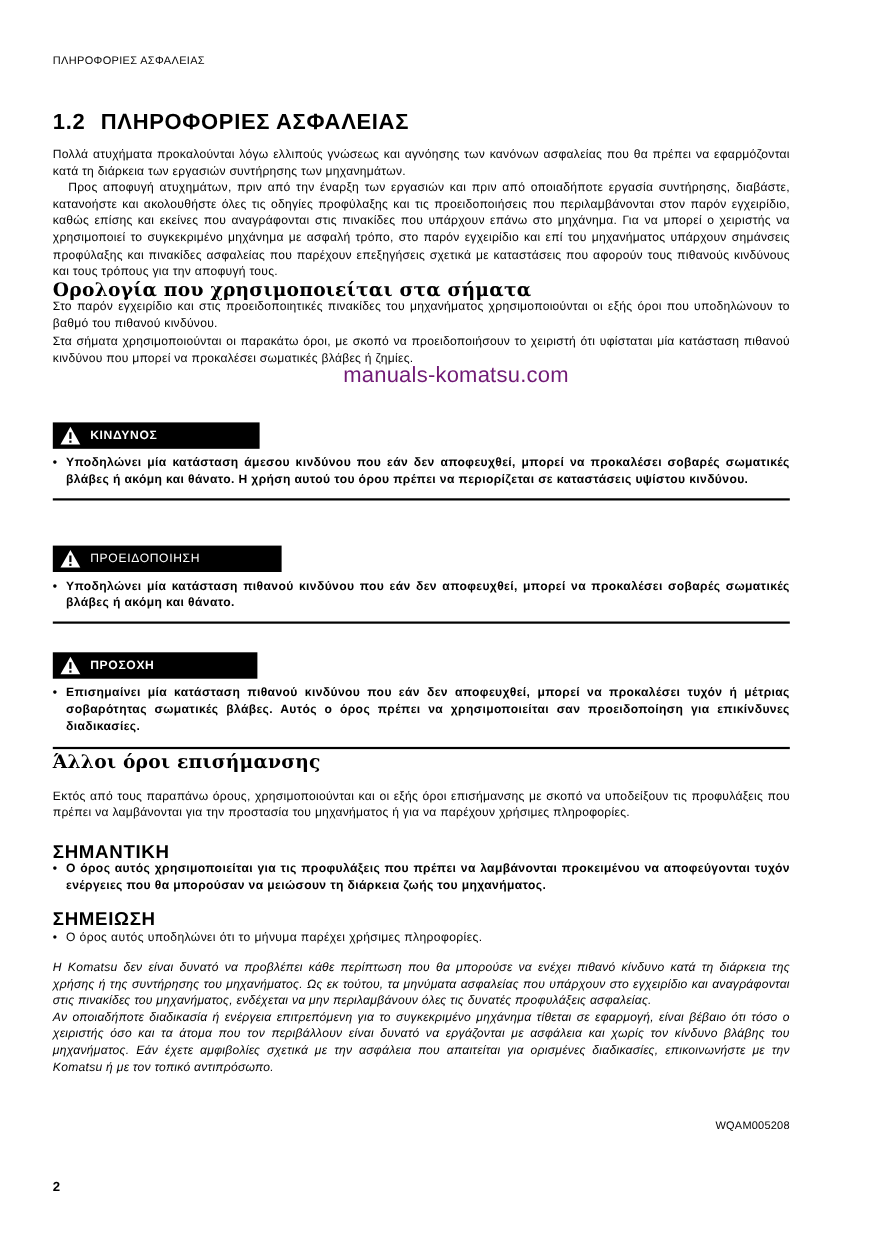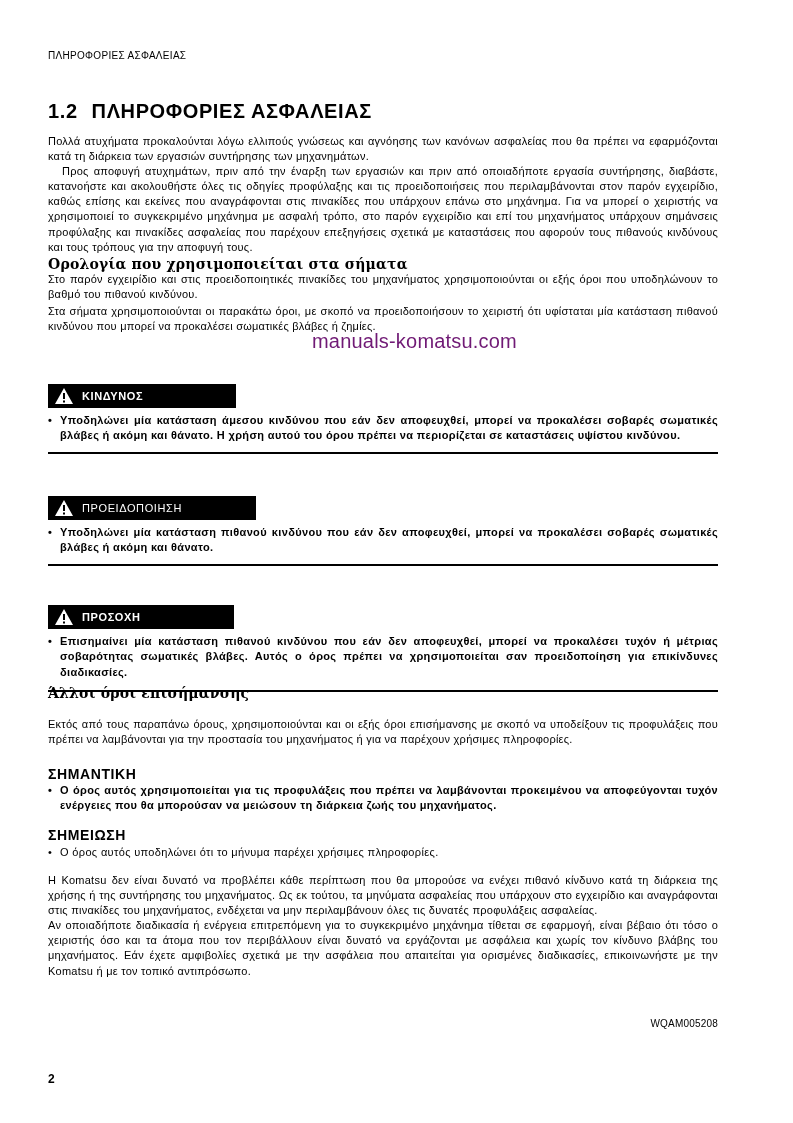--- a/index.html
+++ b/index.html
@@ -3,21 +3,21 @@
 <meta charset="utf-8">
 <style>
   html, body { margin:0; padding:0; background:#ffffff; }
   body { width:793px; height:1123px; position:relative; overflow:hidden; color:#000; font-family:"Liberation Sans", sans-serif; }
   .running-head { position:absolute; left:48px; top:50px; font-size:10px; letter-spacing:0.3px; }
   .title { position:absolute; left:48px; top:100px; font-size:20px; font-weight:bold; letter-spacing:0.6px; }
   .title .num { margin-right:14px; }
   .p { font-size:11px; line-height:15.1px; text-align:justify; letter-spacing:0.25px; margin:0; }
   .indent { text-indent:14px; }
   .block { position:absolute; left:48px; width:670px; }
-  .subhead { font-size:14px; font-weight:bold; line-height:15px; margin:0; letter-spacing:0.2px; font-family:"DejaVu Serif", serif; }
+  .subhead { font-size:17px; font-weight:bold; line-height:15px; margin:0; letter-spacing:0.2px; font-family:"DejaVu Serif", serif; }
   .subhead.sans { font-family:"Liberation Sans", sans-serif; letter-spacing:0.6px; }
   .badge { display:inline-flex; align-items:center; background:#000; color:#fff; height:24px; padding:0 12px 0 6px; font-size:11px; font-weight:bold; letter-spacing:0.6px; }
   .badge .tri { width:20px; height:18px; margin-right:8px; }
   .bullet-row { display:flex; font-size:11px; font-weight:bold; line-height:15.3px; letter-spacing:0.35px; text-align:justify; margin-top:4px; }
   .bullet-row .dot { width:12px; flex:0 0 12px; font-size:11px; }
   .bullet-row.normal { font-weight:normal; }
   .rule { height:2px; background:#000; margin-top:8px; }
   .watermark { position:absolute; left:312px; top:330px; font-size:20px; color:#701a75; letter-spacing:0.2px; font-family:"Liberation Sans", sans-serif; }
   .footer-page { position:absolute; left:48px; top:1072px; font-size:12px; font-weight:bold; }
   .footer-code { position:absolute; right:75px; top:1018px; font-size:10px; letter-spacing:0.2px; }
@@ -67,21 +67,21 @@
     <span style="font-weight:normal;">ΠΡΟΕΙΔΟΠΟΙΗΣΗ</span>
   </div>
   <div class="bullet-row">
     <span class="dot">•</span>
     <span>Υποδηλώνει μία κατάσταση πιθανού κινδύνου που εάν δεν αποφευχθεί, μπορεί να προκαλέσει σοβαρές σωματικές βλάβες ή ακόμη και θάνατο.</span>
   </div>
   <div class="rule"></div>
 </div>
 
 <div class="block" style="top:593px;">
-  <div class="badge" style="width:168px;margin-top:12px;">
+  <div class="badge" style="width:168px;">
     <svg class="tri" viewBox="0 0 20 18">
         <polygon points="10,1 19,17 1,17" fill="#fff"></polygon>
         <rect x="9" y="6" width="2" height="6" fill="#000"></rect>
         <rect x="9" y="13.5" width="2" height="2" fill="#000"></rect>
       </svg>
     <span>ΠΡΟΣΟΧΗ</span>
   </div>
   <div class="bullet-row">
     <span class="dot">•</span>
     <span>Επισημαίνει μία κατάσταση πιθανού κινδύνου που εάν δεν αποφευχθεί, μπορεί να προκαλέσει τυχόν ή μέτριας σοβαρότητας σωματικές βλάβες. Αυτός ο όρος πρέπει να χρησιμοποιείται σαν προειδοποίηση για επικίνδυνες διαδικασίες.</span>
@@ -103,19 +103,19 @@
 </div>
 
 <div class="block" style="top:828px;">
   <p class="subhead sans">ΣΗΜΕΙΩΣΗ</p>
   <div class="bullet-row normal" style="margin-top:2px;">
     <span class="dot">•</span>
     <span>Ο όρος αυτός υποδηλώνει ότι το μήνυμα παρέχει χρήσιμες πληροφορίες.</span>
   </div>
 </div>
 
-<div class="block" style="top:873px;">
+<div class="block" style="top:873px;font-style:italic;">
   <p class="p">Η Komatsu δεν είναι δυνατό να προβλέπει κάθε περίπτωση που θα μπορούσε να ενέχει πιθανό κίνδυνο κατά τη διάρκεια της χρήσης ή της συντήρησης του μηχανήματος. Ως εκ τούτου, τα μηνύματα ασφαλείας που υπάρχουν στο εγχειρίδιο και αναγράφονται στις πινακίδες του μηχανήματος, ενδέχεται να μην περιλαμβάνουν όλες τις δυνατές προφυλάξεις ασφαλείας.</p>
   <p class="p">Αν οποιαδήποτε διαδικασία ή ενέργεια επιτρεπόμενη για το συγκεκριμένο μηχάνημα τίθεται σε εφαρμογή, είναι βέβαιο ότι τόσο ο χειριστής όσο και τα άτομα που τον περιβάλλουν είναι δυνατό να εργάζονται με ασφάλεια και χωρίς τον κίνδυνο βλάβης του μηχανήματος. Εάν έχετε αμφιβολίες σχετικά με την ασφάλεια που απαιτείται για ορισμένες διαδικασίες, επικοινωνήστε με την Komatsu ή με τον τοπικό αντιπρόσωπο.</p>
 </div>
 
 <div class="footer-page">2</div>
 <div class="footer-code">WQAM005208</div>
 
 </body></html>

